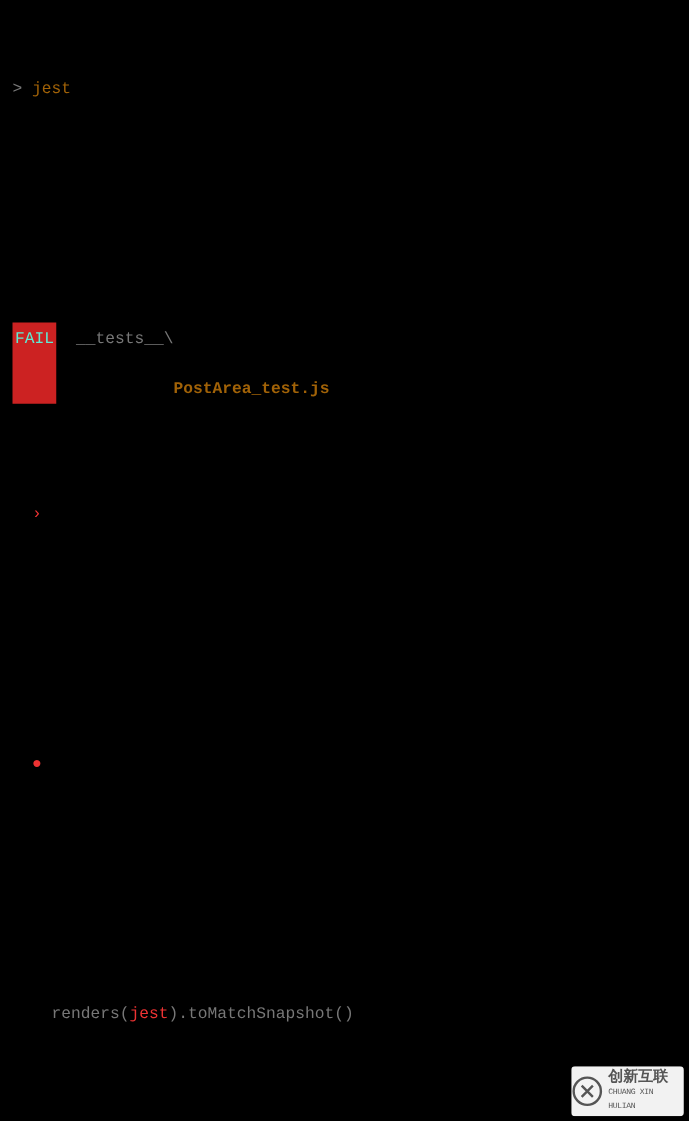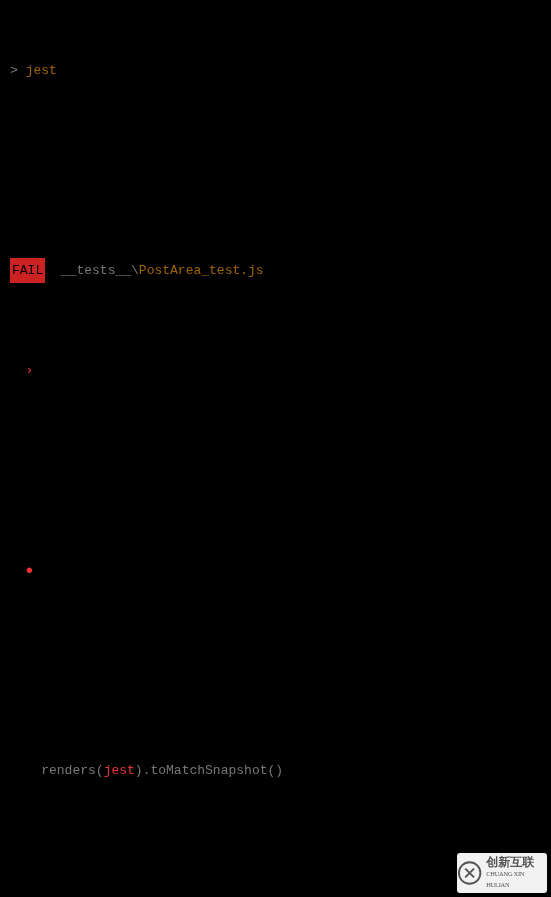--- a/index.html
+++ b/index.html
@@ -4,32 +4,32 @@
 <style>
   * { margin:0; padding:0; box-sizing:border-box; }
   html,body { width:551px; height:897px; background:#000; color:#fff;
               font-family:"Consolas","Menlo","Courier New",monospace;
               font-size:13px; line-height:25px; overflow:hidden; }
   .term { padding:8px 10px; white-space:pre; }
   .blank { height:25px; }
 
   .dim   { color:#777; }
   .white { color:#a16207; }
-  .bold  { font-weight:normal; }
+  .bold  { font-weight:bold;margin-top:40px; }
   .red   { color:#e33; }
 
-  .fail-badge { background:#c22; color:#000000; padding:0 2px; }
+  .fail-badge { background:#c22; color:#5eead4; padding:0 2px; }
 
   .row { display:flex; }
 
   .watermark{
     position:fixed; right:4px; bottom:4px; width:90px; height:40px;
     background:rgba(255,255,255,0.95); border-radius:3px; display:flex;
     align-items:center; justify-content:center; gap:4px;
-    font-family:Liberation Serif, serif; color:#555;
+    font-family:Liberation Mono, monospace; color:#555;
   }
   .watermark svg{ width:26px; height:26px; }
   .watermark .wm-txt{ font-size:10px; line-height:11px; }
   .watermark .wm-cn{ font-size:12px; font-weight:bold; }
   .watermark .wm-en{ font-size:6.5px; letter-spacing:-0.3px; }
 </style>
 </head>
 <body>
 
 <div class="term">

